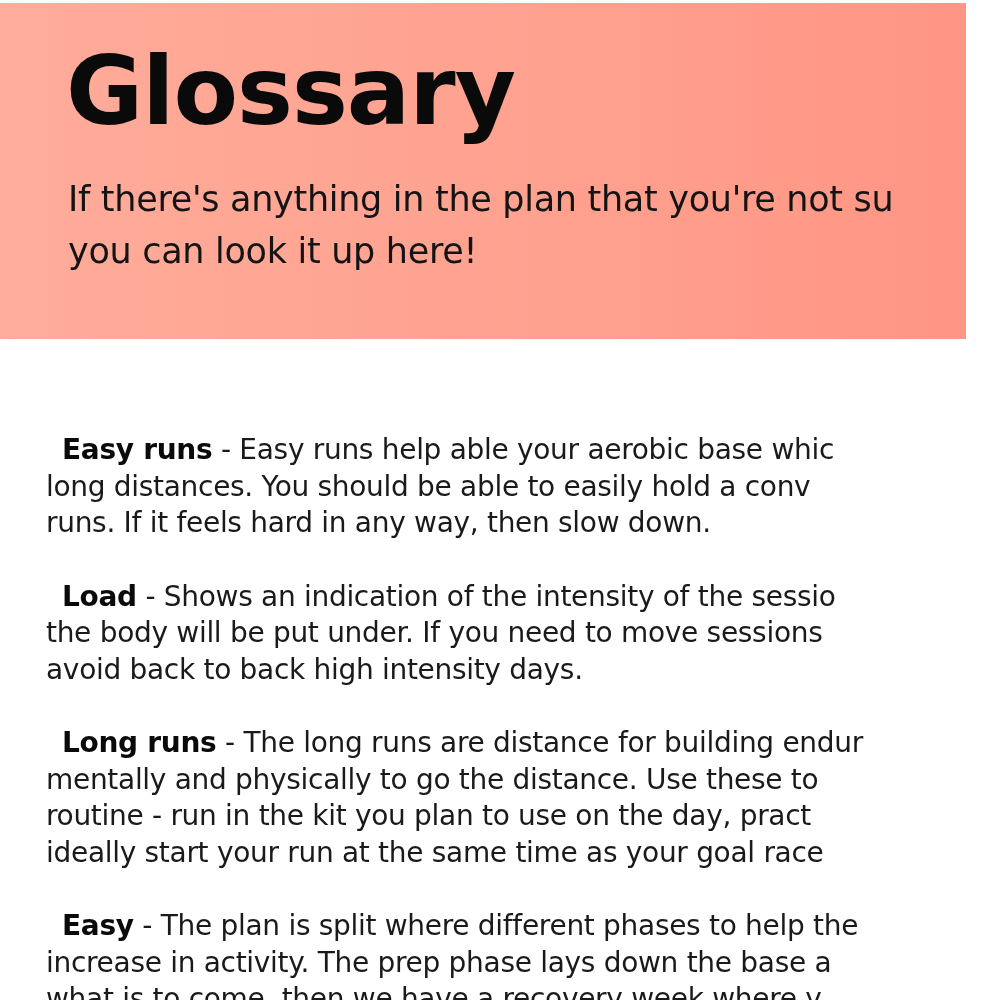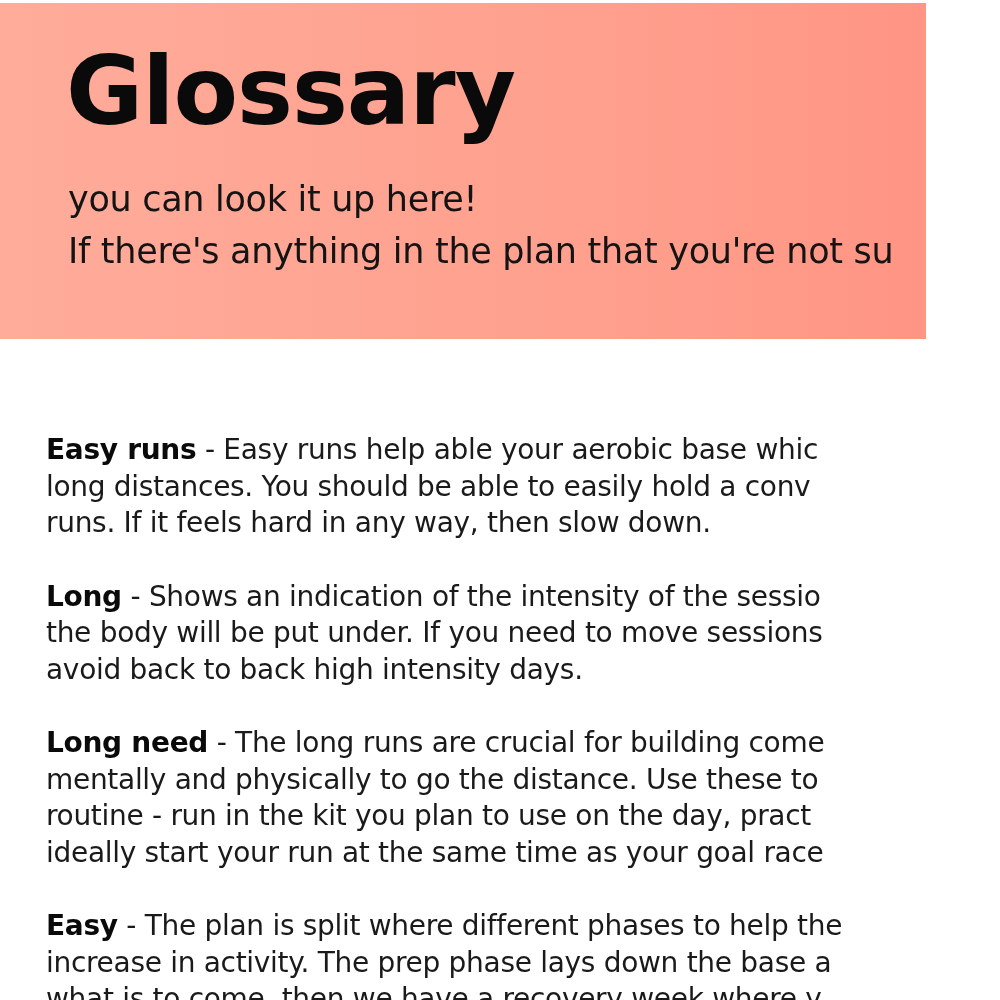--- a/index.html
+++ b/index.html
@@ -23,20 +23,21 @@
       width: 1000px; height: 3px;
       background: #ffffff;
     }
     .header {
       position: absolute;
       left: 0;
       top: 3px;
       width: 926px;
       height: 336px;
       background: linear-gradient(90deg, #ffac9b 0%, #ffa08e 60%, #ff9584 100%);
+      padding-left: 40px;
     }
     .title {
       position: absolute;
       left: 66px;
       top: 42px;
       margin: 0;
       font-family: "DejaVu Sans", sans-serif;
       font-weight: bold;
       font-size: 94px;
       line-height: 1;
@@ -70,52 +71,53 @@
       color: #1a1a1a;
       letter-spacing: -0.3px;
     }
     .entry .line {
       display: block;
       white-space: nowrap;
     }
     .term {
       font-weight: bold;
       color: #0a0a0a;
+      margin-left: 16px;
     }
   </style>
 </head>
 <body>
 
 <div class="page">
   <div class="top-rule"></div>
 
   <div class="header">
     <h1 class="title">Glossary</h1>
     <p class="subtitle">
+      <span style="display:block">If there's anything in the plan that you're not su</span>
       <span style="display:block">you can look it up here!</span>
-      <span style="display:block">If there's anything in the plan that you're not su</span>
     </p>
   </div>
 
   <div class="entries">
 
     <p class="entry">
       <span class="line"><span class="term">Easy runs</span><span> - </span><span>Easy runs help able your aerobic base whic</span></span>
       <span class="line">long distances. You should be able to easily hold a conv</span>
       <span class="line">runs. If it feels hard in any way, then slow down.</span>
     </p>
 
     <p class="entry">
-      <span class="line"><span class="term">Long</span><span> - </span><span>Shows an indication of the intensity of the sessio</span></span>
+      <span class="line"><span class="term">Load</span><span> - </span><span>Shows an indication of the intensity of the sessio</span></span>
       <span class="line">the body will be put under. If you need to move sessions</span>
       <span class="line">avoid back to back high intensity days.</span>
     </p>
 
     <p class="entry">
-      <span class="line"><span class="term">Long need</span><span> - </span><span>The long runs are crucial for building come</span></span>
+      <span class="line"><span class="term">Long runs</span><span> - </span><span>The long runs are distance for building endur</span></span>
       <span class="line">mentally and physically to go the distance. Use these to</span>
       <span class="line">routine - run in the kit you plan to use on the day, pract</span>
       <span class="line">ideally start your run at the same time as your goal race</span>
     </p>
 
     <p class="entry">
       <span class="line"><span class="term">Easy</span><span> - </span><span>The plan is split where different phases to help the</span></span>
       <span class="line">increase in activity. The prep phase lays down the base a</span>
       <span class="line">what is to come, then we have a recovery week where y</span>
     </p>

